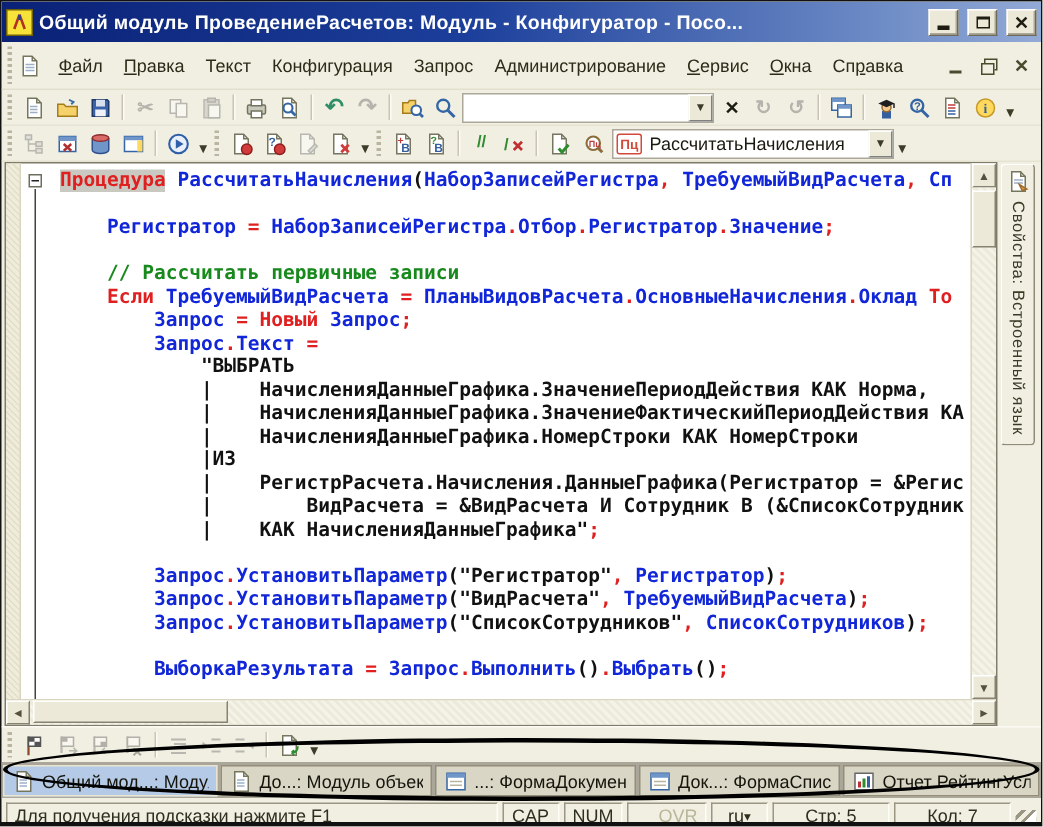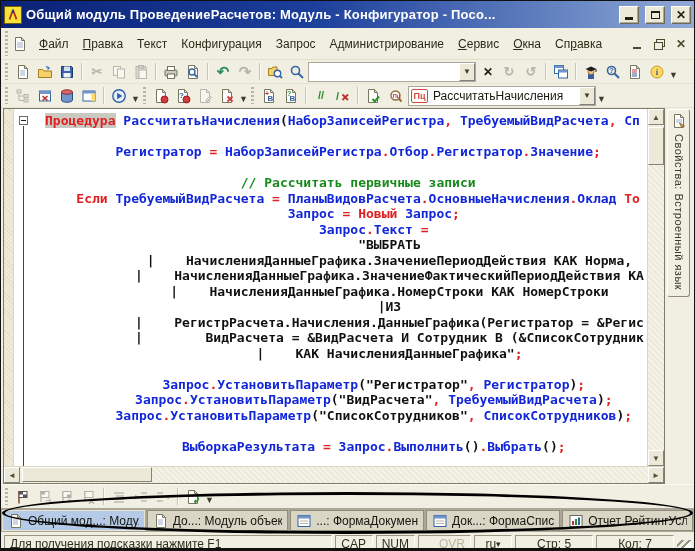--- a/index.html
+++ b/index.html
@@ -60,21 +60,21 @@
     color:#d24a3a;font-size:9px;font-weight:bold;display:flex;align-items:center;justify-content:center;flex:0 0 auto;}
   
   .workarea{display:flex;height:376px;margin:0 2px;}
   .editor{flex:1;border:1px solid #7e7b69;background:#fff;display:flex;flex-direction:column;min-width:0;}
   .editor-main{flex:1;display:flex;min-height:0;}
   .gutter{width:10px;background:#efecdb;border-right:1px solid #d9d5c0;
     background-image:repeating-linear-gradient(45deg,#e3dfc9 0 1px,transparent 1px 3px);}
   .codewrap{flex:1;position:relative;overflow:hidden;}
   .code{position:absolute;left:0;top:0;right:0;bottom:0;padding:4px 2px 0 26px;
     font-family:"DejaVu Sans Mono","Liberation Mono",monospace;font-size:13px;line-height:15.5px;
-    font-weight:bold;white-space:pre;text-align:center;}
+    font-weight:bold;white-space:pre;}
   .code .k{color:#e02020;}
   .code .i{color:#1126d8;}
   .code .s{color:#111;}
   .code .c{color:#18891c;}
   .code .o{color:#e02020;}
   .code .p{color:#111;}
   .code .hl{background:#c9c9c1;}
   .foldbox{position:absolute;left:5px;top:7px;width:9px;height:9px;border:1px solid #6e6e5e;background:#fff;}
   .foldbox:before{content:"";position:absolute;left:1px;top:3px;width:5px;height:1px;background:#222;}
   .foldline{position:absolute;left:9px;top:17px;bottom:0;width:1px;background:#44443a;}

